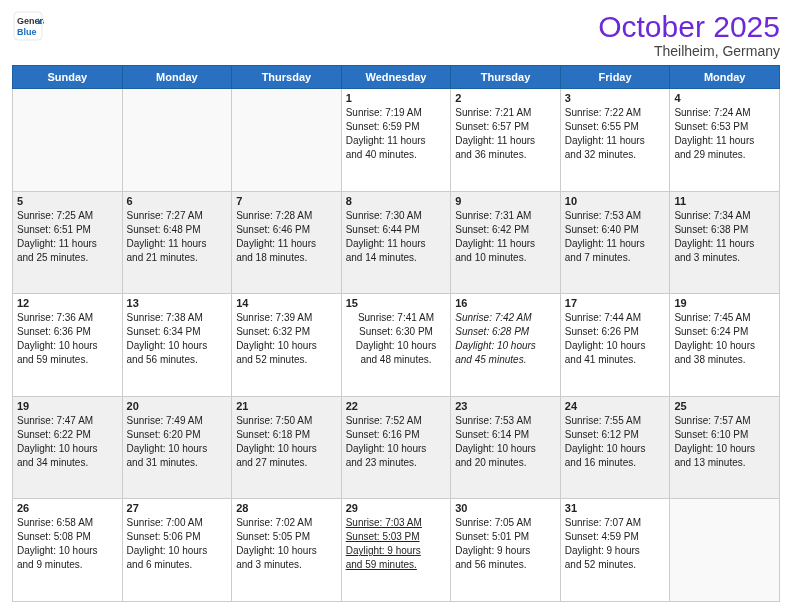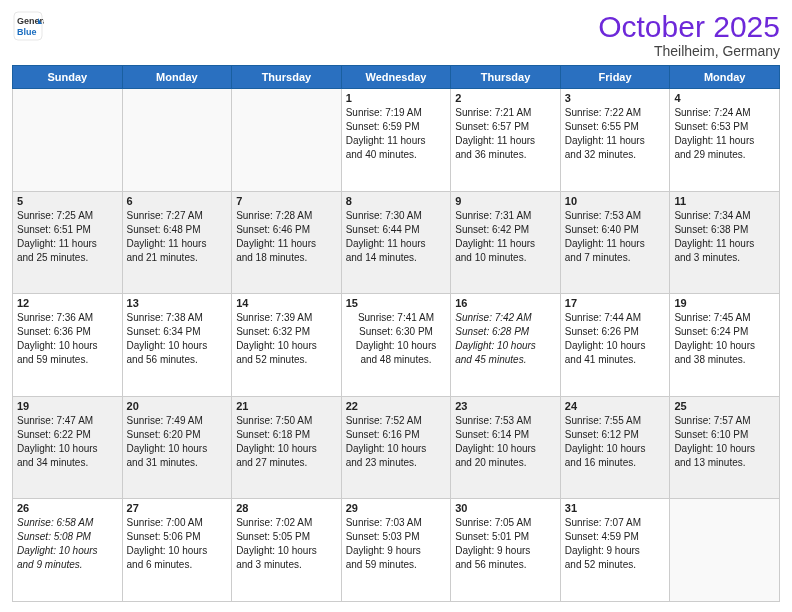--- a/index.html
+++ b/index.html
@@ -300,42 +300,42 @@
             <span class="day-number">25</span>
             <div class="cell-info" style="white-space: pre-line;">Sunrise: 7:57 AM
 Sunset: 6:10 PM
 Daylight: 10 hours
 and 13 minutes.</div>
           </td>
         </tr>
         <tr>
           <td>
             <span class="day-number">26</span>
-            <div class="cell-info" style="white-space: pre-line; font-style: italic;">Sunrise: 6:58 AM
+            <div class="cell-info" style="white-space: pre-line;">Sunrise: 6:58 AM
 Sunset: 5:08 PM
 Daylight: 10 hours
 and 9 minutes.</div>
           </td>
           <td>
             <span class="day-number">27</span>
             <div class="cell-info" style="white-space: pre-line;">Sunrise: 7:00 AM
 Sunset: 5:06 PM
 Daylight: 10 hours
 and 6 minutes.</div>
           </td>
           <td>
             <span class="day-number">28</span>
             <div class="cell-info" style="white-space: pre-line;">Sunrise: 7:02 AM
 Sunset: 5:05 PM
 Daylight: 10 hours
 and 3 minutes.</div>
           </td>
           <td>
             <span class="day-number">29</span>
-            <div class="cell-info" style="white-space: pre-line;">Sunrise: 7:03 AM
+            <div class="cell-info" style="white-space: pre-line; text-decoration: underline;">Sunrise: 7:03 AM
 Sunset: 5:03 PM
 Daylight: 9 hours
 and 59 minutes.</div>
           </td>
           <td>
             <span class="day-number">30</span>
             <div class="cell-info" style="white-space: pre-line;">Sunrise: 7:05 AM
 Sunset: 5:01 PM
 Daylight: 9 hours
 and 56 minutes.</div>

